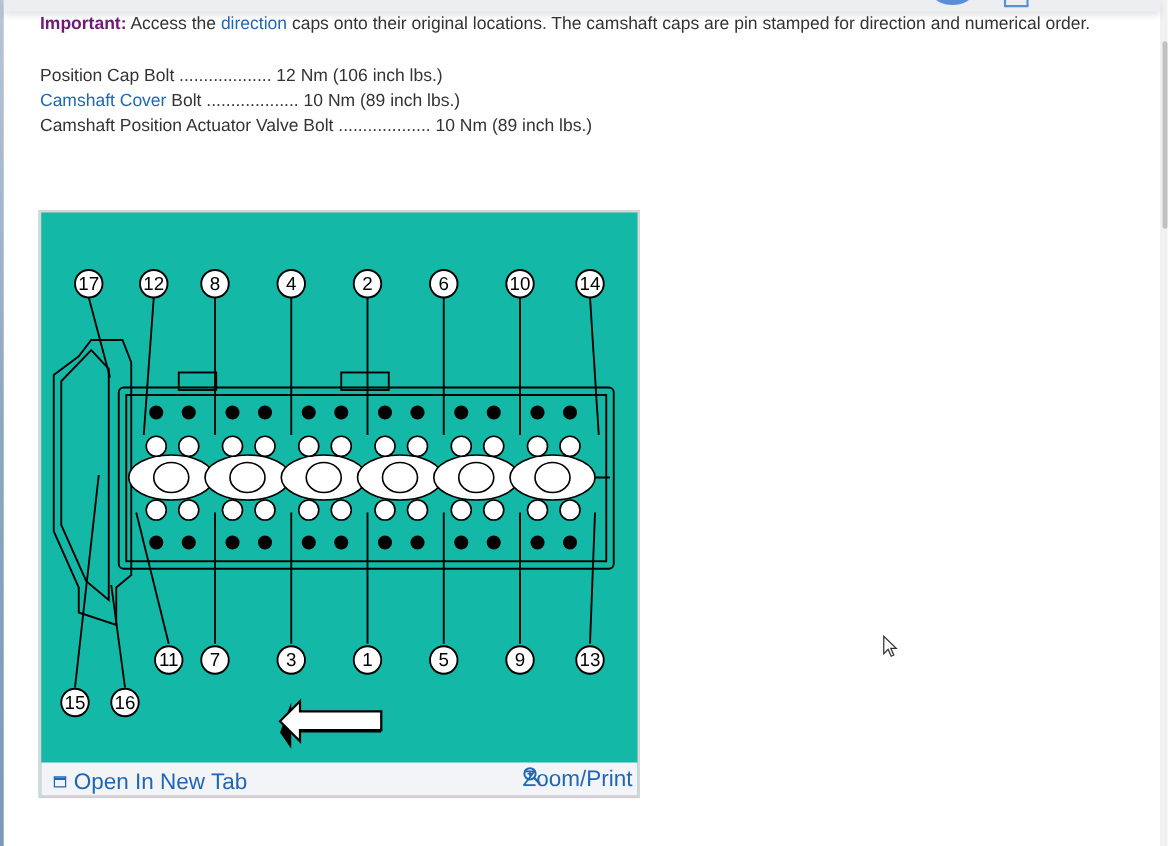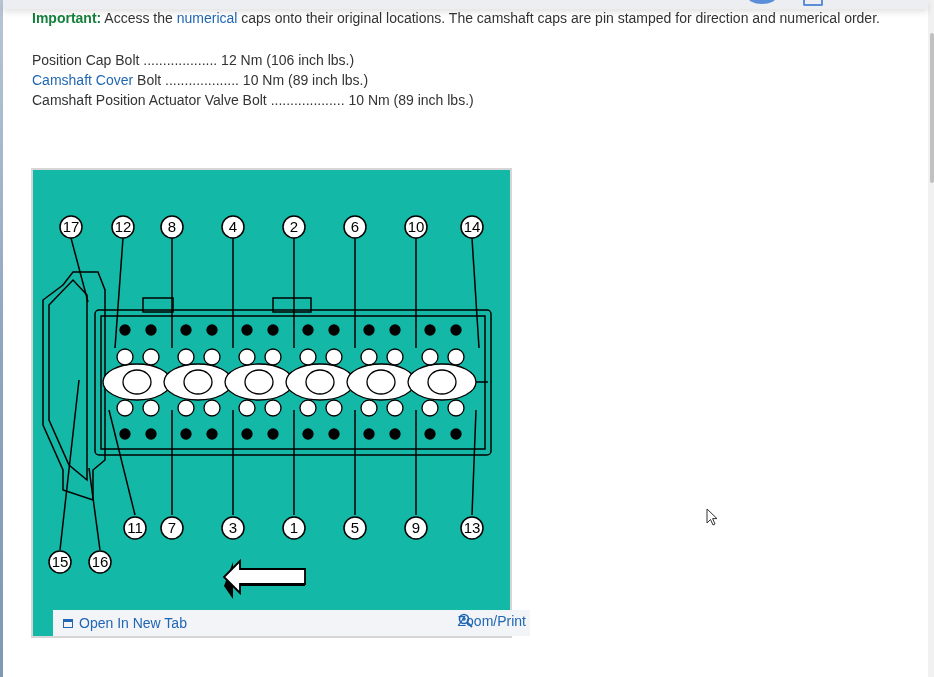--- a/index.html
+++ b/index.html
@@ -10,49 +10,49 @@
   .topbar{position:absolute;left:3px;top:0;width:925px;height:9px;background:#eceef1;
        box-shadow:0 3px 6px rgba(0,0,0,.12);z-index:2;}
   .topbar .circle-btn{position:absolute;left:744px;top:-12px;width:30px;height:16px;
        border-radius:50%;background:#5b8ed8;}
   .topbar .doc-btn{position:absolute;left:800px;top:-6px;width:16px;height:10px;
        border:2px solid #5b8ed8;border-top:none;border-radius:0 0 2px 2px;}
   .scroll-track{position:absolute;right:0;top:0;width:6px;height:677px;background:#f1f1f1;}
   .scroll-thumb{position:absolute;right:0;top:33px;width:4px;height:150px;background:#c1c1c1;border-radius:2px;}
   .content{position:absolute;left:32px;top:8px;width:880px;font-size:14px;line-height:20px;}
   .important{margin:0;}
-  .important b{color:#15803d;}
+  .important b{color:#701a75;}
   a.link{color:#1f66b3;text-decoration:none;}
   .specs{margin:22px 0 0 0;padding:0;list-style:none;}
   .specs li{line-height:20px;height:20px;}
   .figure{position:absolute;left:31px;top:168px;width:481px;height:470px;
        border:2px solid #d6d6d6;background:#14b8a6;box-sizing:border-box;}
   .figure svg{position:absolute;left:0;top:0;}
   .fig-footer{position:absolute;left:0;bottom:0;width:100%;height:26px;background:#f2f4f7;
-       font-size:14px;color:#1f66b3;margin-left:20px;}
+       font-size:18px;color:#1f66b3;}
   .fig-footer .open{position:absolute;left:10px;top:5px;display:flex;align-items:center;gap:6px;cursor:pointer;}
   .fig-footer .zoom{position:absolute;right:4px;top:3px;display:flex;align-items:flex-end;gap:3px;cursor:pointer;}
   .icon-open{width:10px;height:9px;border:1.5px solid #1f66b3;position:relative;box-sizing:border-box;}
   .icon-open::before{content:"";position:absolute;left:0;top:0;width:100%;height:2px;background:#1f66b3;}
   .cursor{position:absolute;left:706px;top:508px;}
 </style>
 </head>
 <body>
 
 <div class="left-edge"></div>
 <div class="topbar">
   <div class="circle-btn"></div>
   <div class="doc-btn"></div>
 </div>
 <div class="scroll-track">
   <div class="scroll-thumb"></div>
 </div>
 
 <div class="content">
-  <p class="important"><b>Important:</b><span> Access the </span><a class="link" href="#">numerical</a><span> caps onto their original locations. The camshaft caps are pin stamped for direction and numerical order.</span></p>
+  <p class="important"><b>Important:</b><span> Access the </span><a class="link" href="#">direction</a><span> caps onto their original locations. The camshaft caps are pin stamped for direction and numerical order.</span></p>
 
   <ul class="specs">
     <li><span>Position Cap Bolt</span><span> ...................</span><span> 12 Nm (106 inch lbs.)</span></li>
     <li><a class="link" href="#">Camshaft Cover</a><span> Bolt</span><span> ...................</span><span> 10 Nm (89 inch lbs.)</span></li>
     <li><span>Camshaft Position Actuator Valve Bolt</span><span> ...................</span><span> 10 Nm (89 inch lbs.)</span></li>
   </ul>
 </div>
 
 <div class="figure">
   <svg width="477" height="440" viewBox="0 0 477 440">

